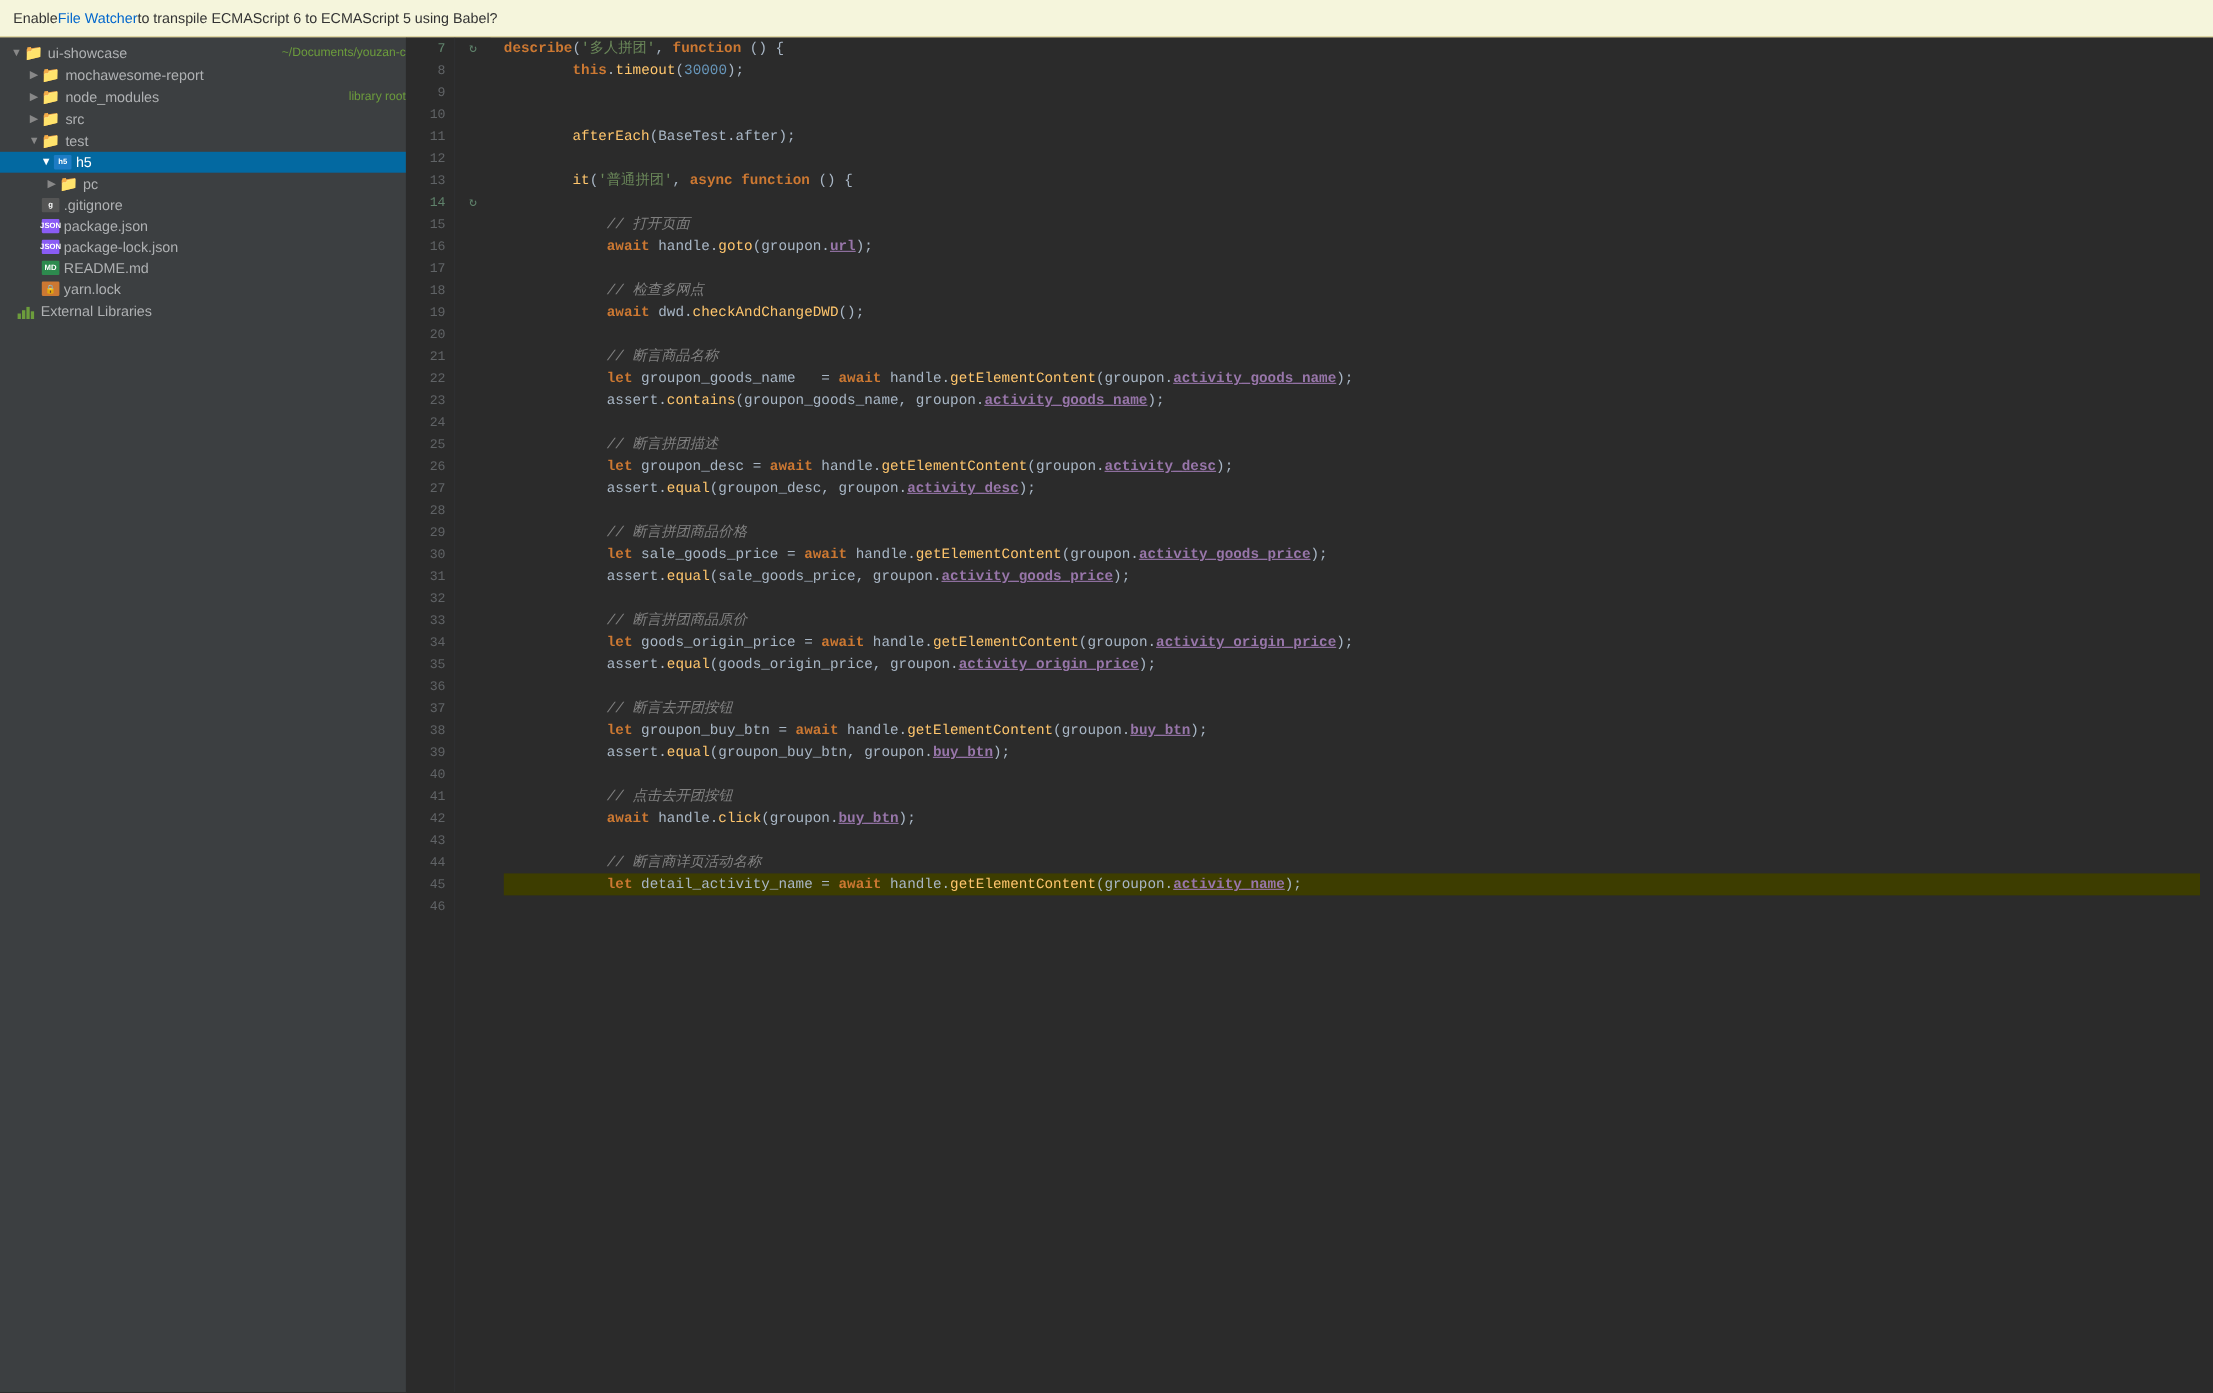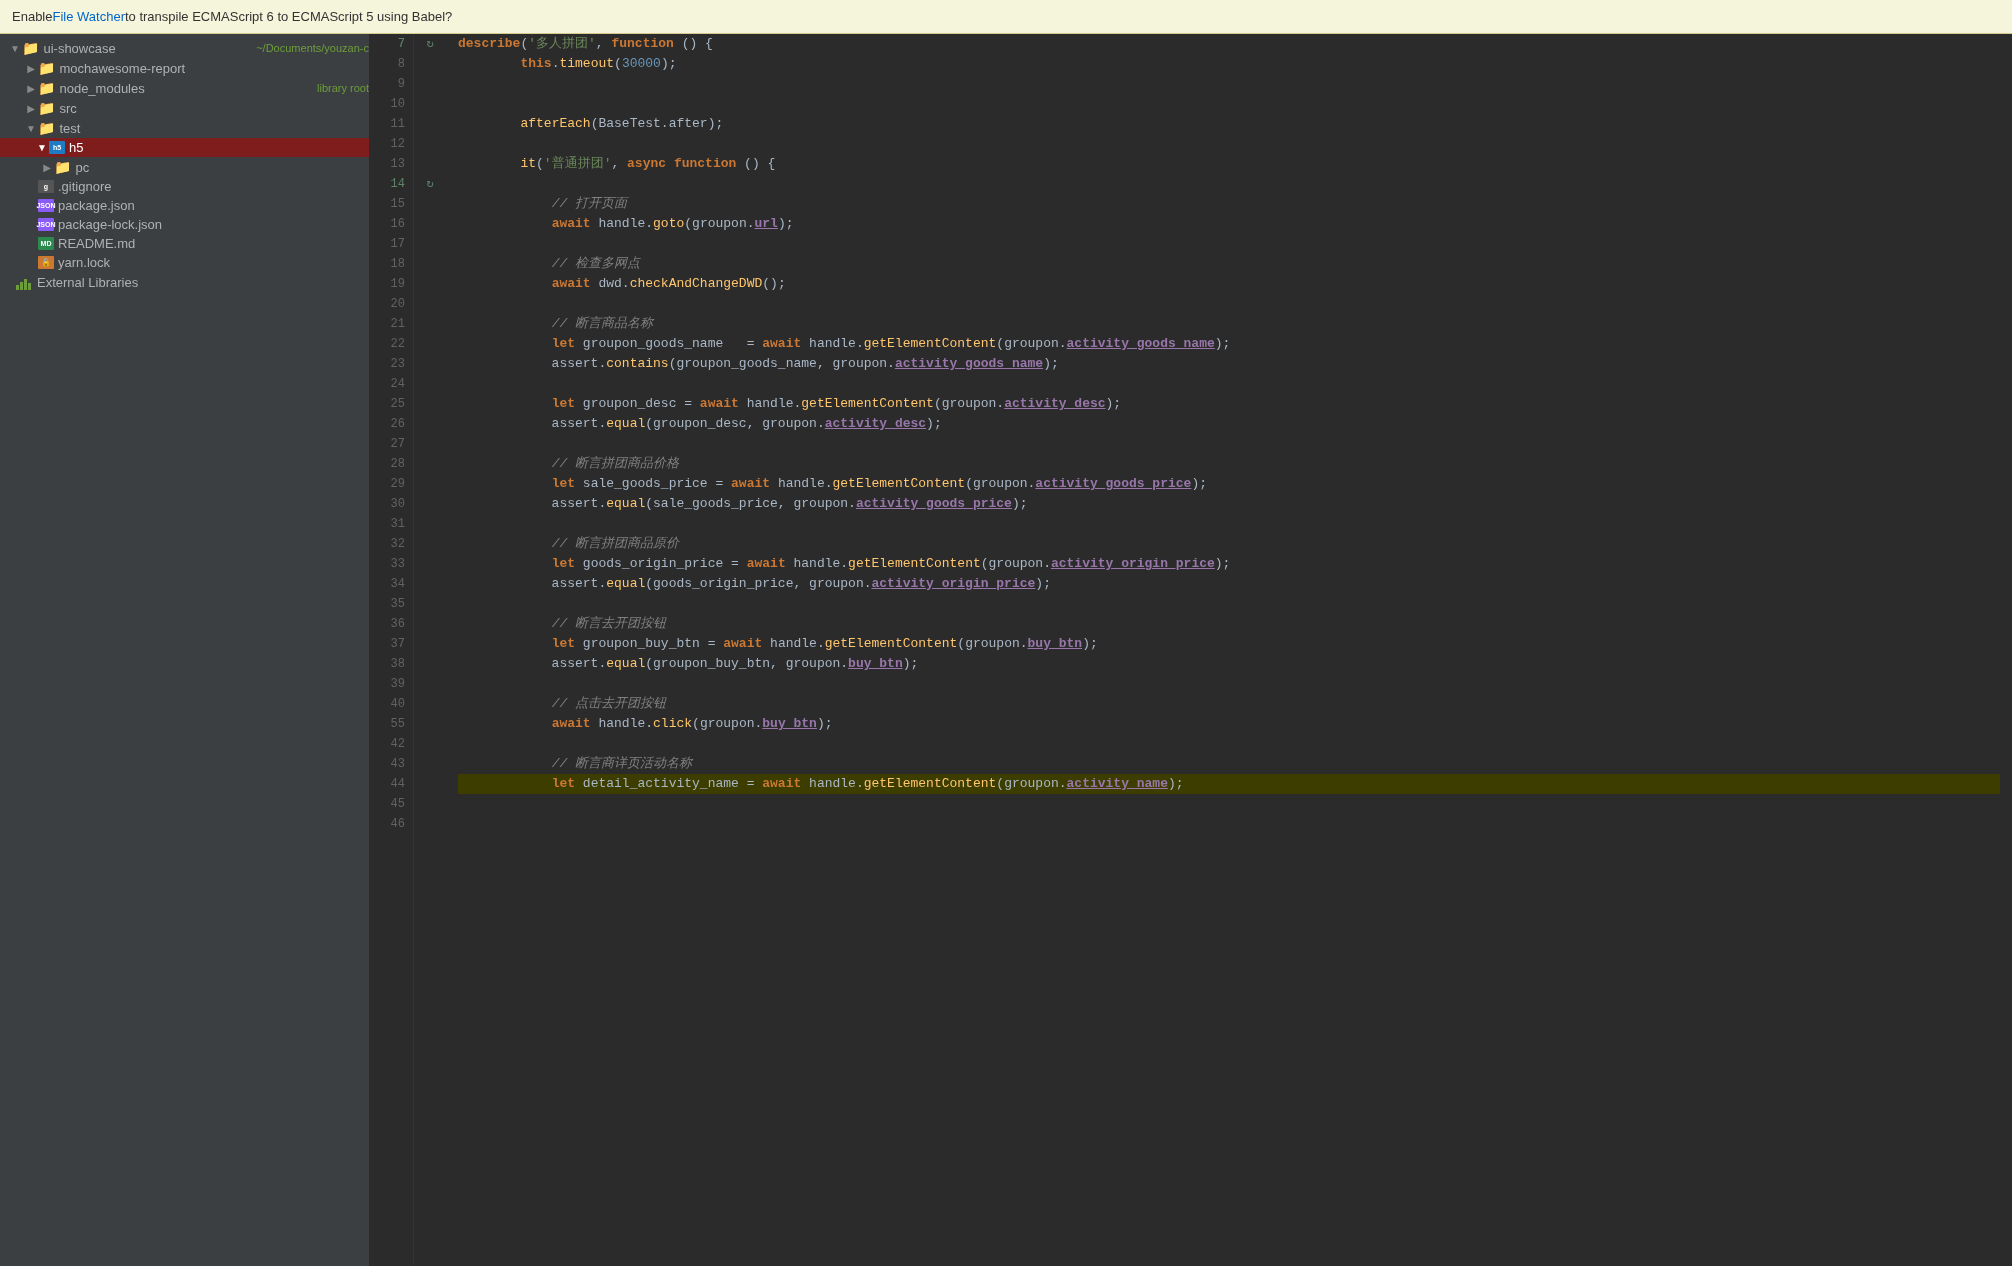--- a/index.html
+++ b/index.html
@@ -53,21 +53,21 @@
       display: flex;
       align-items: center;
       padding: 2px 0;
       cursor: pointer;
       white-space: nowrap;
       font-family: -apple-system, BlinkMacSystemFont, 'Segoe UI', sans-serif;
       font-size: 13px;
       color: #afb1b3;
       user-select: none;
     }
-    .tree-item.selected { background: #7f1d1d; color: #fff; padding-left: 35px; }
+    .tree-item.selected { background: #0369a1; color: #fff; padding-left: 35px; }
     .tree-item.selected * { color: #fff; }
 
     .tree-indent-0 { padding-left: 8px; }
     .tree-indent-1 { padding-left: 24px; }
     .tree-indent-2 { padding-left: 40px; }
 
     .arrow {
       display: inline-block;
       width: 14px;
       text-align: center;
@@ -401,21 +401,21 @@
         <span class="line-number">31</span>
         <span class="line-number">32</span>
         <span class="line-number">33</span>
         <span class="line-number">34</span>
         <span class="line-number">35</span>
         <span class="line-number">36</span>
         <span class="line-number">37</span>
         <span class="line-number">38</span>
         <span class="line-number">39</span>
         <span class="line-number">40</span>
-        <span class="line-number">55</span>
+        <span class="line-number">41</span>
         <span class="line-number">42</span>
         <span class="line-number">43</span>
         <span class="line-number">44</span>
         <span class="line-number">45</span>
         <span class="line-number">46</span>
       </div>
 
       <div class="gutter-area">
 
         <span class="gutter-icon" style="color:#5f826b; font-size:12px;">↻</span>
@@ -493,20 +493,21 @@
         <div class="code-line"></div>
 
         <div class="code-line">            <span class="cm">// 断言商品名称</span></div>
 
         <div class="code-line">            <span class="kw">let</span> groupon_goods_name   = <span class="kw">await</span> handle.<span class="fn">getElementContent</span>(groupon.<span class="prop">activity_goods_name</span>);</div>
 
         <div class="code-line">            assert.<span class="fn">contains</span>(groupon_goods_name, groupon.<span class="prop">activity_goods_name</span>);</div>
 
         <div class="code-line"></div>
 
+        <div class="code-line">            <span class="cm">// 断言拼团描述</span></div>
 
         <div class="code-line">            <span class="kw">let</span> groupon_desc = <span class="kw">await</span> handle.<span class="fn">getElementContent</span>(groupon.<span class="prop">activity_desc</span>);</div>
 
         <div class="code-line">            assert.<span class="fn">equal</span>(groupon_desc, groupon.<span class="prop">activity_desc</span>);</div>
 
         <div class="code-line"></div>
 
         <div class="code-line">            <span class="cm">// 断言拼团商品价格</span></div>
 
         <div class="code-line">            <span class="kw">let</span> sale_goods_price = <span class="kw">await</span> handle.<span class="fn">getElementContent</span>(groupon.<span class="prop">activity_goods_price</span>);</div>

